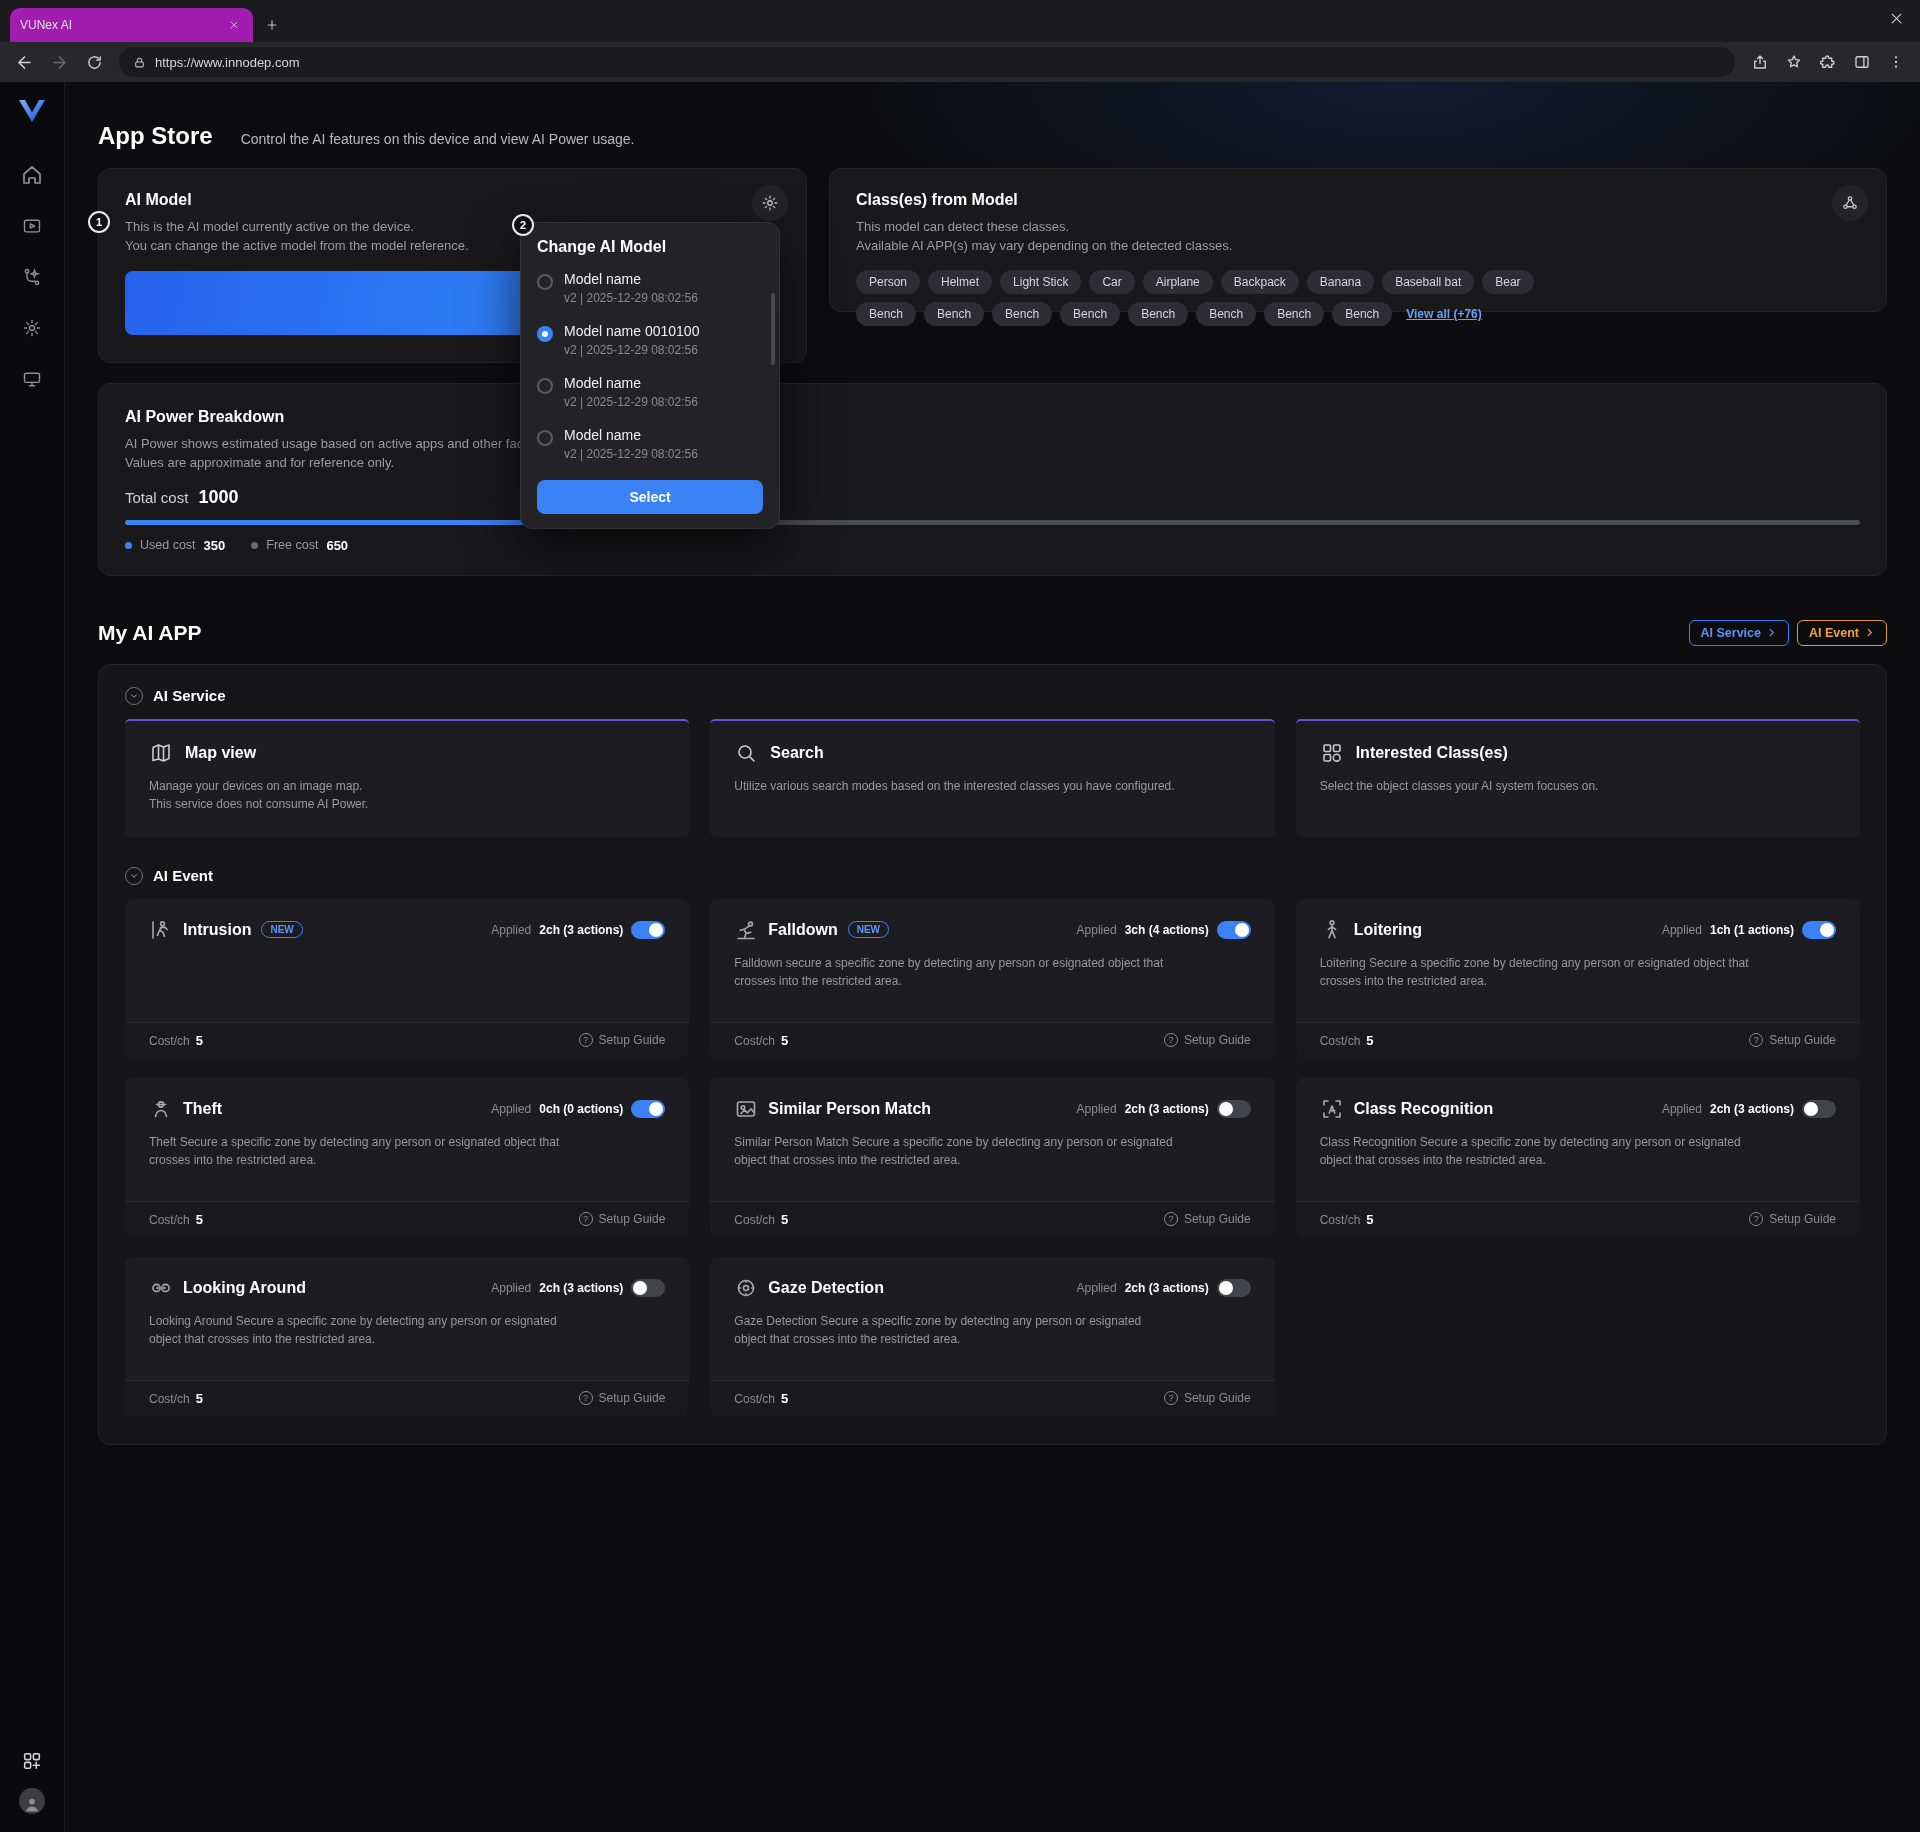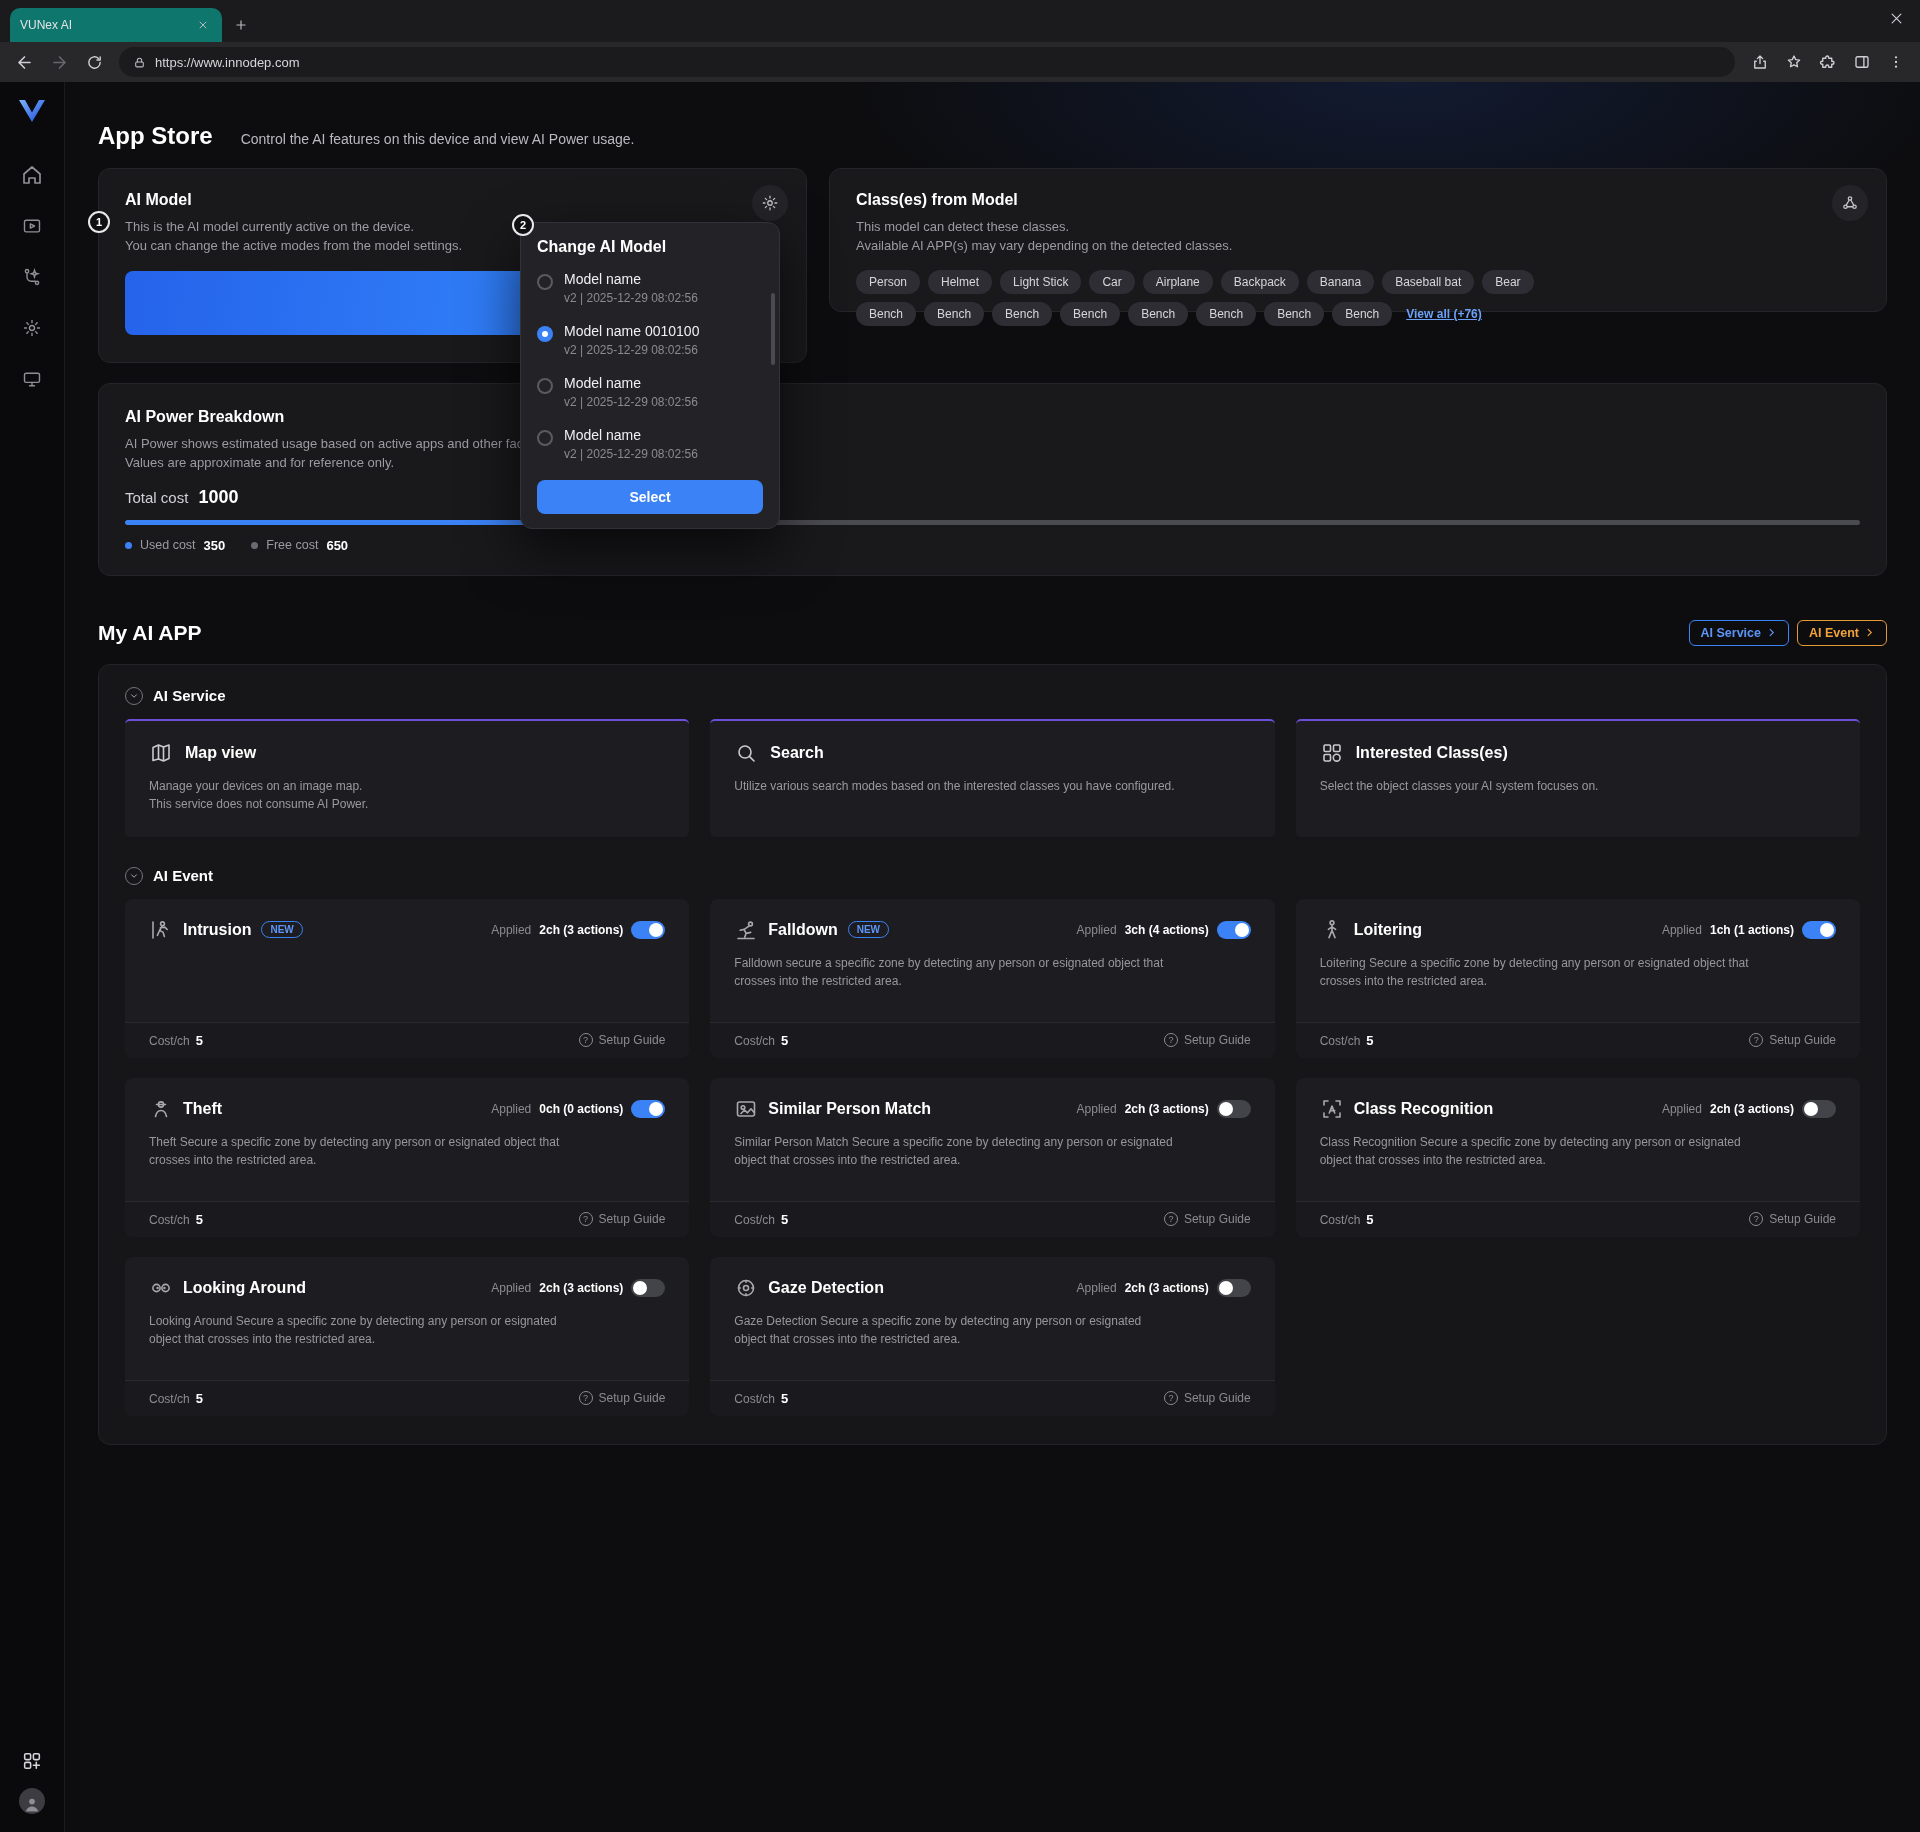--- a/index.html
+++ b/index.html
@@ -1,21 +1,21 @@
 <!DOCTYPE html>
 <html><head>
 <meta charset="utf-8">
 <style>
   * { margin:0; padding:0; box-sizing:border-box; }
   html,body { width:1920px; height:1832px; background:#0b0b0d; font-family:"Liberation Sans",sans-serif; color:#e7e7ea; overflow:hidden; }
   svg { display:block; }
 
   
   .tabstrip { height:42px; background:#1b1b1d; display:flex; align-items:flex-end; position:relative; }
-  .tab { width:212px; height:34px; background:#0f766e; border-radius:10px 10px 0 0; margin-left:10px;
+  .tab { width:243px; height:34px; background:#a21caf; border-radius:10px 10px 0 0; margin-left:10px;
          display:flex; align-items:center; padding:0 10px; gap:8px; font-size:12px; color:#e3e3e6; }
   .tab-title { flex:1; white-space:nowrap; overflow:hidden; }
   .tab-close, .newtab-btn { width:18px; height:18px; display:flex; align-items:center; justify-content:center; border-radius:50%; }
   .newtab-btn { margin:0 0 8px 10px; }
   .win-close { position:absolute; right:16px; top:11px; }
   .toolbar { height:40px; background:#28282b; display:flex; align-items:center; padding:0 14px; gap:15px; }
   .nav-ic { width:20px; height:20px; display:flex; align-items:center; justify-content:center; }
   .urlbar { flex:1; height:30px; background:#1b1b1e; border-radius:15px; display:flex; align-items:center;
             padding:0 14px; gap:9px; font-size:13px; color:#d6d6da; }
   .toolbar-right { display:flex; align-items:center; gap:14px; }
@@ -289,21 +289,21 @@
         <span class="step-badge badge-1">1</span>
         <div class="card-title">AI Model</div>
         <span class="corner-btn">
           <svg width="18" height="18" viewBox="0 0 24 24" fill="none" stroke="#c3c3c9" stroke-width="1.7" stroke-linecap="round">
               <circle cx="12" cy="12" r="3"></circle>
               <path d="M12 3v2.4M12 18.6V21M3 12h2.4M18.6 12H21M5.8 5.8l1.7 1.7M16.5 16.5l1.7 1.7M18.2 5.8l-1.7 1.7M7.5 16.5l-1.7 1.7"></path>
             </svg>
         </span>
         <div class="card-desc">
           <div>This is the AI model currently active on the device.</div>
-          <div>You can change the active modes from the model settings.</div>
+          <div>You can change the active model from the model reference.</div>
         </div>
         <button class="model-btn">My model name 1570</button>
       </div>
 
       <div class="card classes-card">
         <div class="card-title">Class(es) from Model</div>
         <span class="corner-btn">
           <svg width="18" height="18" viewBox="0 0 24 24" fill="none" stroke="#c3c3c9" stroke-width="1.7" stroke-linecap="round">
               <circle cx="12" cy="6" r="2.3"></circle>
               <circle cx="6" cy="17" r="2.3"></circle>

